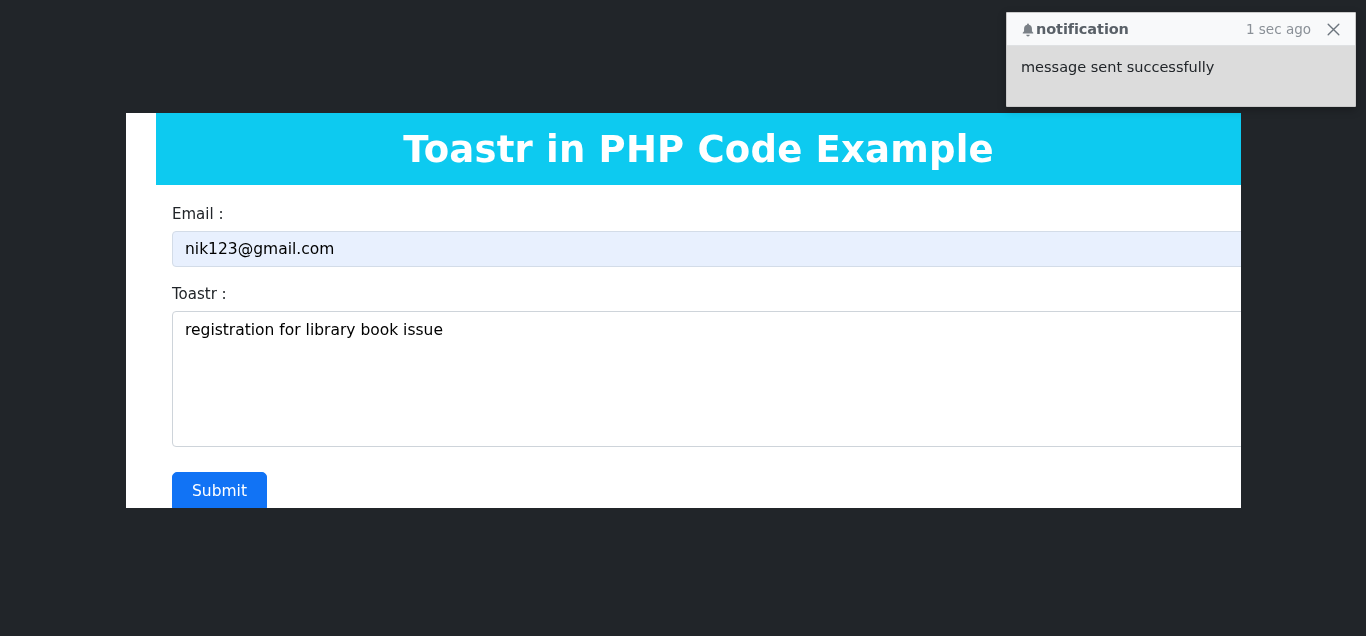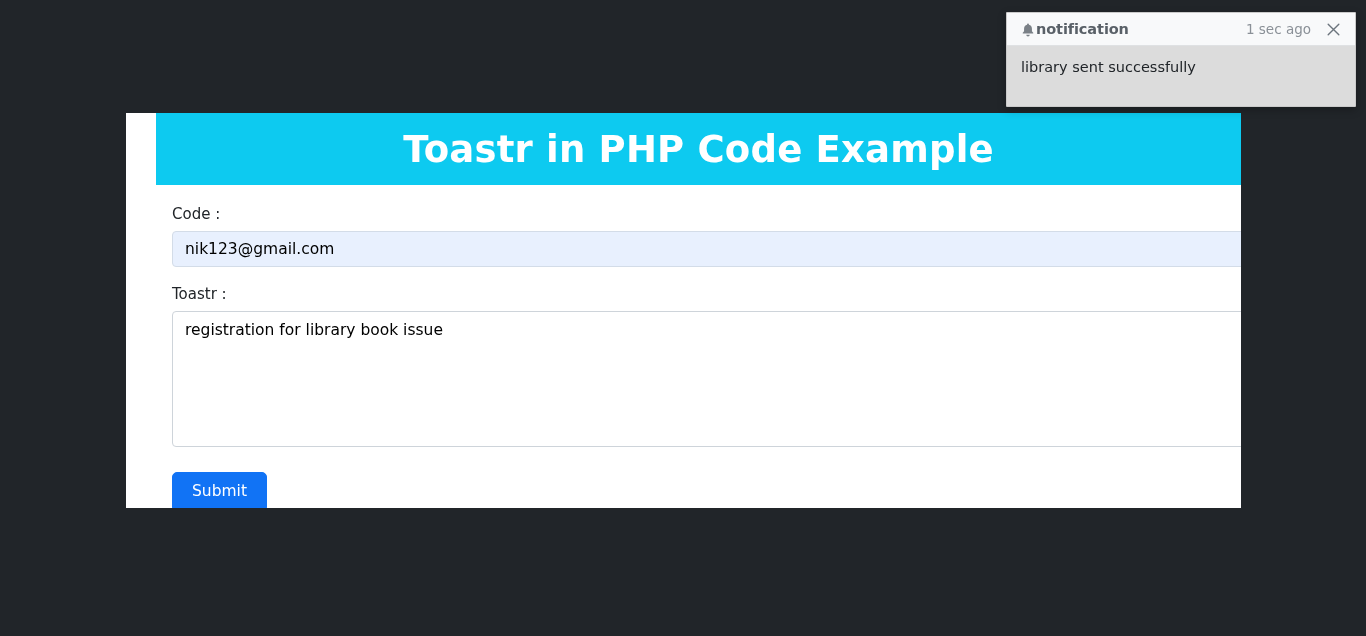--- a/index.html
+++ b/index.html
@@ -172,21 +172,21 @@
 
   <div class="card-header">
     <h1 class="card-title">Toastr in PHP Code Example</h1>
   </div>
 
   <div class="card-body">
 
     <form>
 
       <div class="form-group">
-        <label class="form-label label-email">Code :</label>
+        <label class="form-label label-email">Email :</label>
         <input class="form-control email-input" type="text" value="nik123@gmail.com" style="">
       </div>
 
       <div class="form-group">
         <label class="form-label label-message">Toastr :</label>
         <textarea class="form-control message-input" style="">registration for library book issue</textarea>
       </div>
 
       <div class="submit-row">
         <button type="button" class="btn-submit">Submit</button>
@@ -210,14 +210,14 @@
 
     <span class="toast-time">1 sec ago</span>
 
     <button class="toast-close" aria-label="Close">
       <svg width="17" height="17" viewBox="0 0 16 16" aria-hidden="true">
         <path stroke="#6c757d" stroke-width="1.3" stroke-linecap="round" d="M3 3 L13 13 M13 3 L3 13"></path>
       </svg>
     </button>
   </div>
 
-  <div class="toast-body">library sent successfully</div>
+  <div class="toast-body">message sent successfully</div>
 </div>
 
 </body></html>

